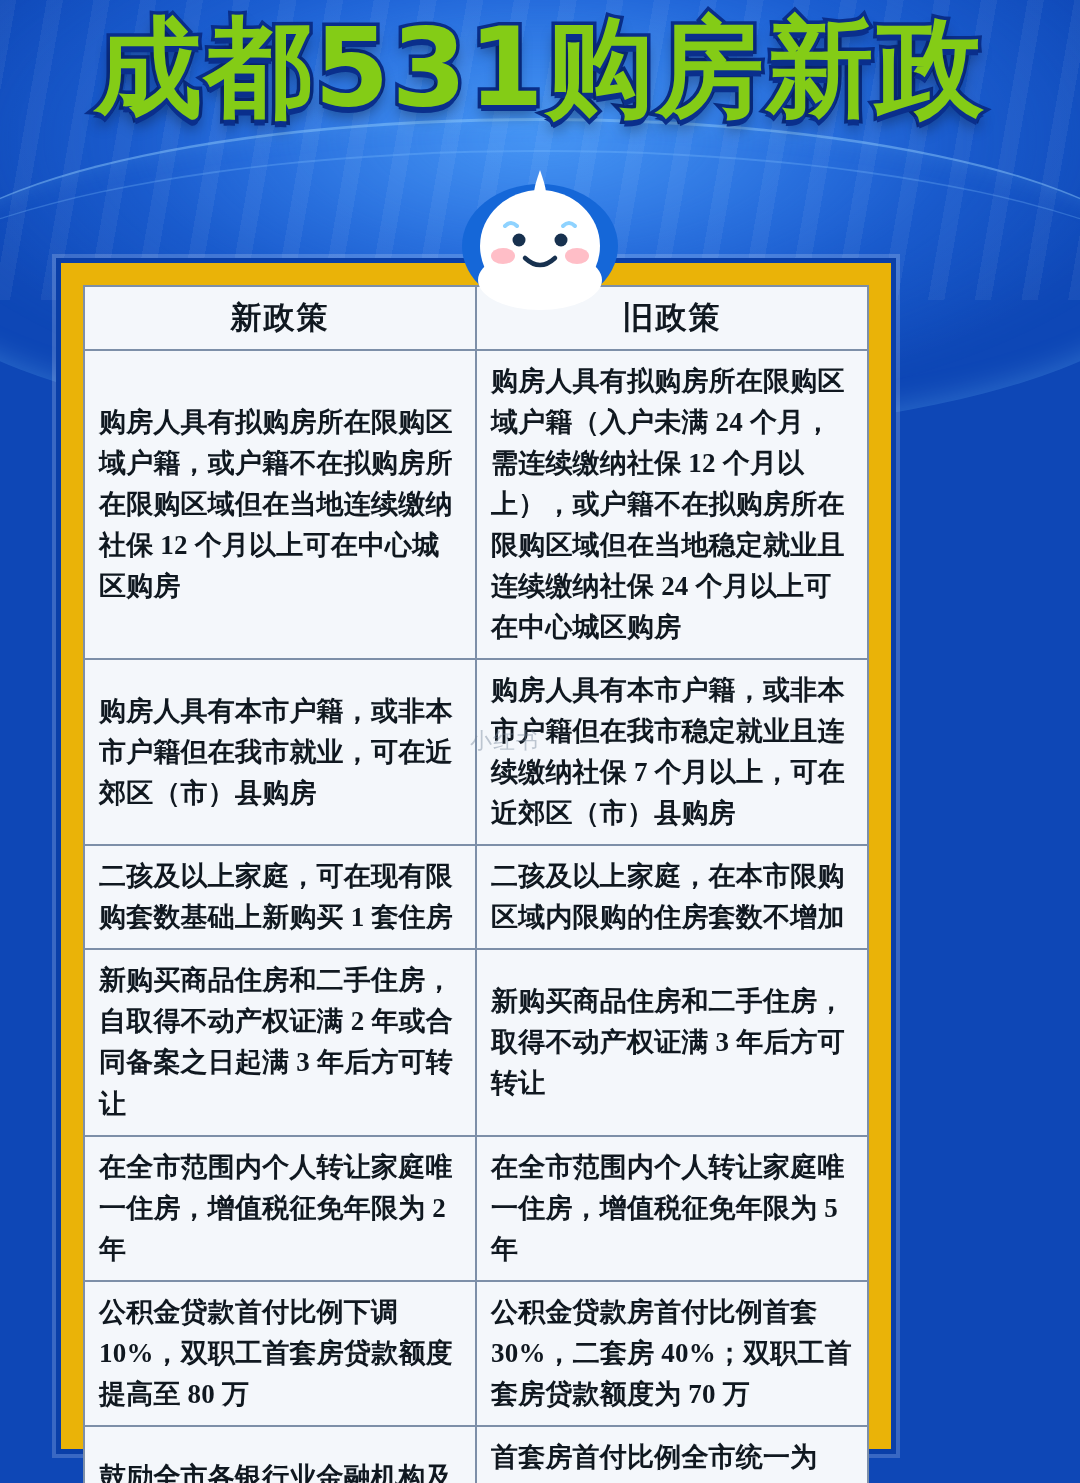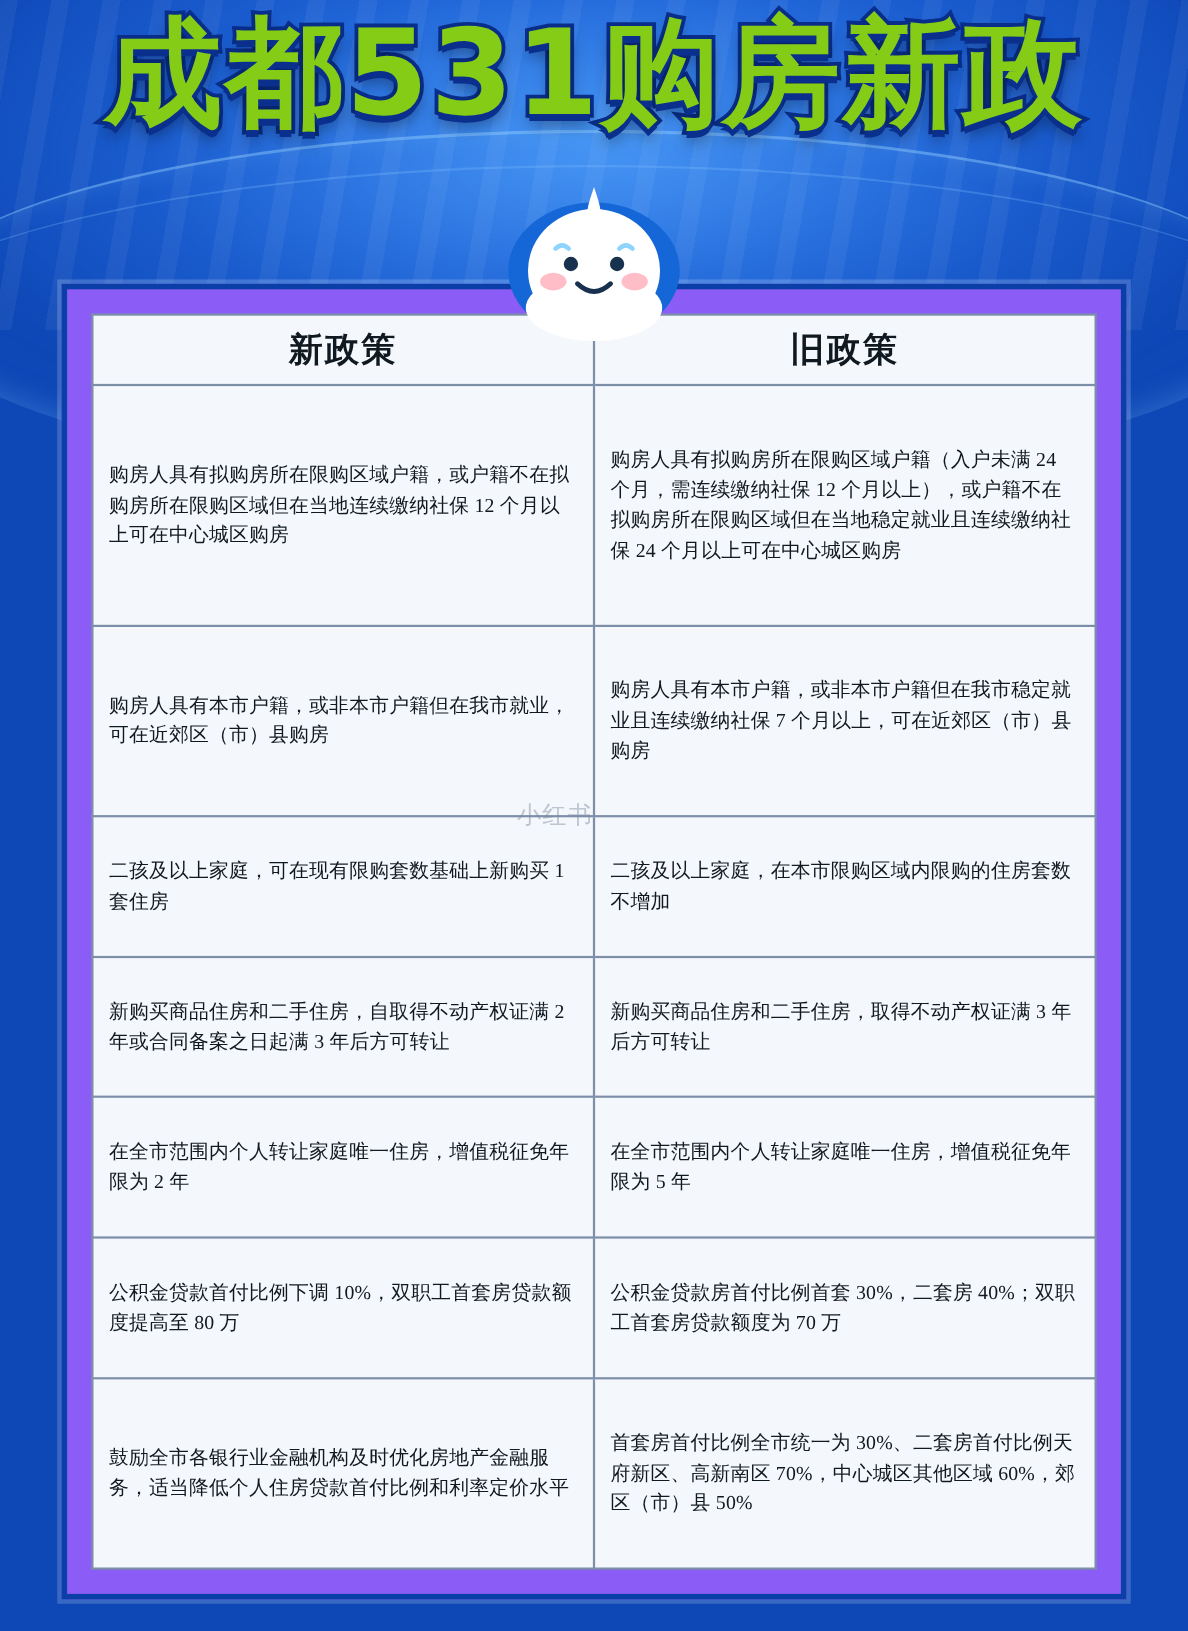--- a/index.html
+++ b/index.html
@@ -96,23 +96,23 @@
     width: 190px;
     height: 160px;
     z-index: 7;
   }
 
   
   .card {
     position: absolute;
     left: 56px;
     top: 258px;
-    width: 968px;
+    width: 840px;
     height: 1196px;
-    background: #8b5cf6;
+    background: #eab308;
     border: 5px solid #0a3fa8;
     box-shadow: 0 0 0 4px rgba(255,255,255,0.18);
     z-index: 5;
     box-sizing: border-box;
     padding: 22px 22px;
   }
   table.policy {
     width: 100%;
     height: 100%;
     border-collapse: collapse;
@@ -127,24 +127,24 @@
   }
   table.policy th {
     text-align: center;
     font-size: 31px;
     font-weight: bold;
     letter-spacing: 2px;
     height: 62px;
     background: #f4f7fb;
   }
   table.policy td {
-    font-size: 18px;
+    font-size: 27px;
     line-height: 1.52;
     letter-spacing: 0.2px;
-    font-weight: normal;
+    font-weight: bold;
     background: #f4f7fb;
   }
   .col-new { width: 50%; }
   .col-old { width: 50%; }
 
   
   .watermark {
     position: absolute;
     left: 470px;
     top: 726px;

